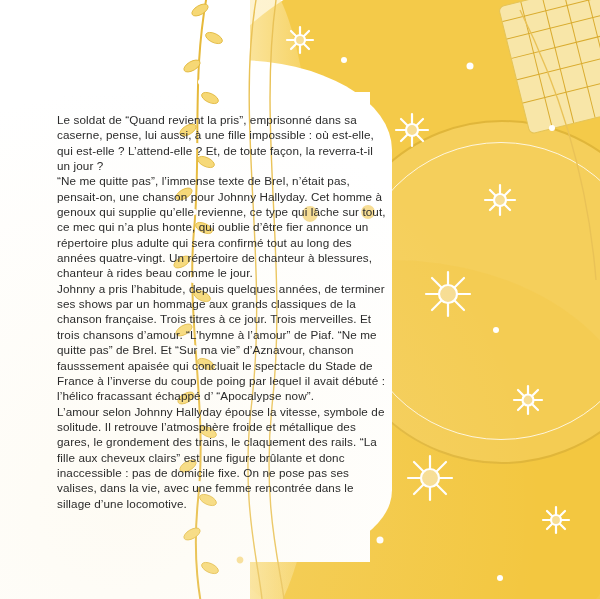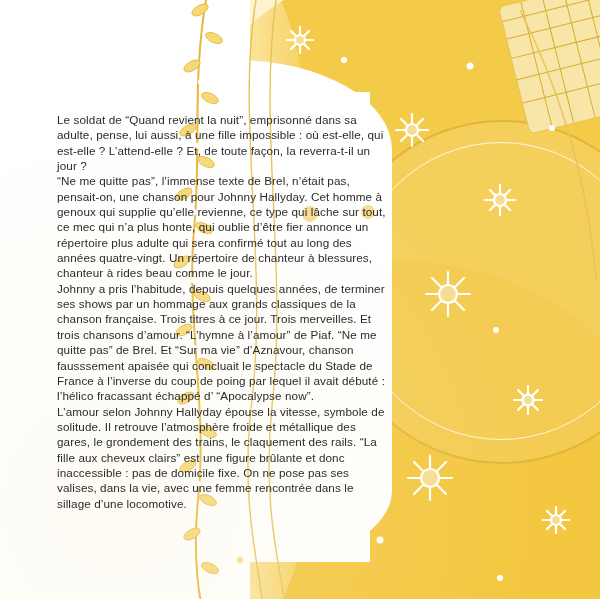--- a/index.html
+++ b/index.html
@@ -323,19 +323,19 @@
         <path d="M256 0 C236 120, 268 260, 252 400 C240 500, 258 560, 262 599"></path>
         <path d="M276 0 C258 130, 288 268, 272 406 C262 504, 280 566, 284 599"></path>
         <path d="M520 10 C560 90, 588 180, 596 280"></path>
       </g>
     </svg>
 
     <div class="scan-noise"></div>
   </div>
 
   <div class="body-text">
-    <p>Le soldat de “Quand revient la nuit”, emprisonné dans sa adulte, pense, lui aussi, à une fille impossible : où est-elle, qui est-elle ? L’attend-elle ? Et, de toute façon, la reverra-t-il un jour ?</p>
+    <p>Le soldat de “Quand revient la pris”, emprisonné dans sa caserne, pense, lui aussi, à une fille impossible : où est-elle, qui est-elle ? L’attend-elle ? Et, de toute façon, la reverra-t-il un jour ?</p>
     <p>“Ne me quitte pas”, l’immense texte de Brel, n’était pas, pensait-on, une chanson pour Johnny Hallyday. Cet homme à genoux qui supplie qu’elle revienne, ce type qui lâche sur tout, ce mec qui n’a plus honte, qui oublie d’être fier annonce un répertoire plus adulte qui sera confirmé tout au long des années quatre-vingt. Un répertoire de chanteur à blessures, chanteur à rides beau comme le jour.</p>
     <p>Johnny a pris l’habitude, depuis quelques années, de terminer ses shows par un hommage aux grands classiques de la chanson française. Trois titres à ce jour. Trois merveilles. Et trois chansons d’amour. “L’hymne à l’amour” de Piaf. “Ne me quitte pas” de Brel. Et “Sur ma vie” d’Aznavour, chanson fausssement apaisée qui concluait le spectacle du Stade de France à l’inverse du coup de poing par lequel il avait débuté : l’hélico fracassant échappé d’ “Apocalypse now”.</p>
     <p>L’amour selon Johnny Hallyday épouse la vitesse, symbole de solitude. Il retrouve l’atmosphère froide et métallique des gares, le grondement des trains, le claquement des rails. “La fille aux cheveux clairs” est une figure brûlante et donc inaccessible : pas de domicile fixe. On ne pose pas ses valises, dans la vie, avec une femme rencontrée dans le sillage d’une locomotive.</p>
   </div>
 
 </div>
 
 </body></html>

